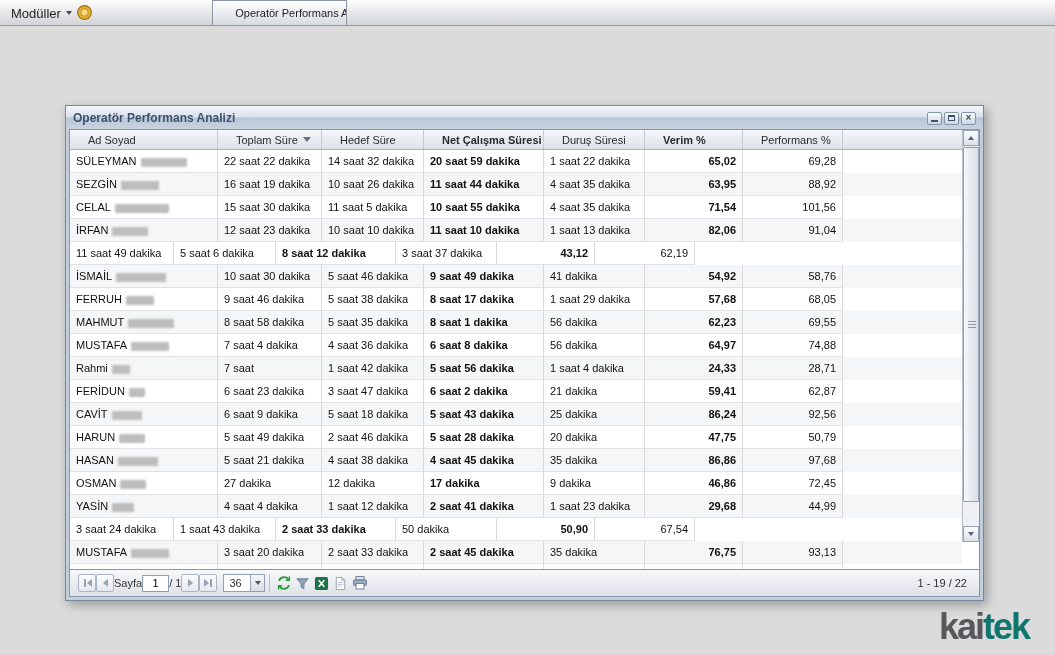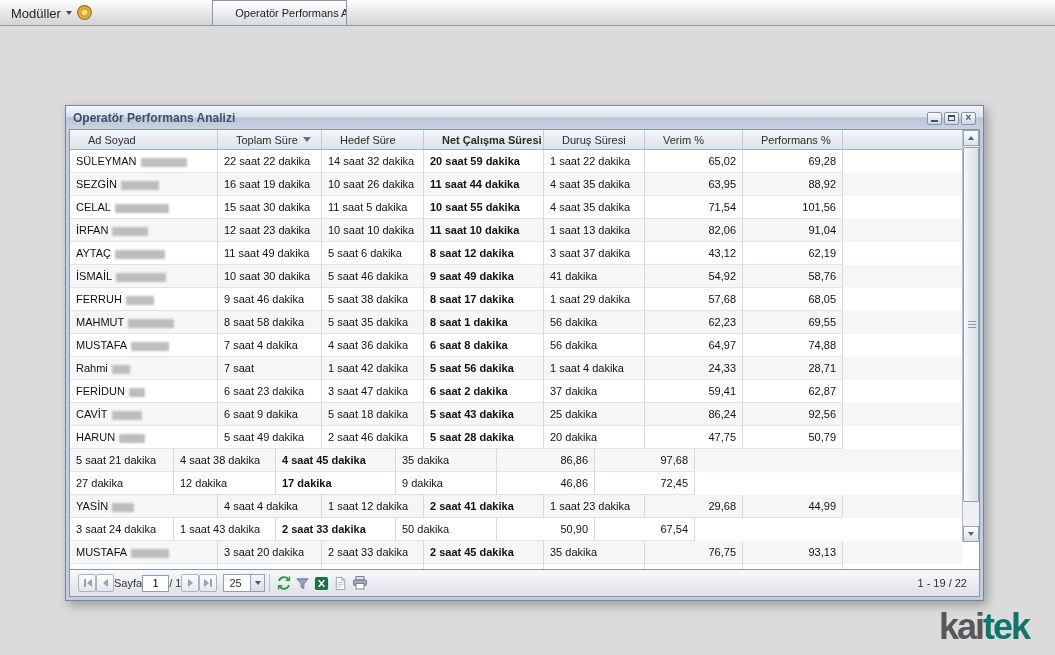--- a/index.html
+++ b/index.html
@@ -43,21 +43,21 @@
   .hcell{flex:0 0 auto;display:flex;align-items:center;padding:0 18px;font-size:11px;color:#2b2b2b;
     border-right:1px solid #c3cad4;white-space:nowrap;overflow:hidden;}
   .sort-arrow{margin-left:5px;width:0;height:0;border-left:4px solid transparent;border-right:4px solid transparent;border-top:5px solid #67727f;}
   .gridbody{position:absolute;top:20px;left:0;right:17px;bottom:0;overflow:hidden;background:#fff;}
   .grid-row{display:flex;height:23px;background:#fff;}
   .grid-row.alt{background:#f5f6f7;}
   .cell{flex:0 0 auto;height:23px;line-height:22px;padding:0 6px;font-size:11px;color:#111;
     border-right:1px solid #d9d9dc;border-bottom:1px solid #e2e2e5;white-space:nowrap;overflow:hidden;}
   .num{text-align:right;}
   .col-name{width:148px;} .col-toplam{width:104px;} .col-hedef{width:102px;}
-  .col-net{width:120px;font-weight:bold;} .col-durus{width:101px;} .col-verim{width:98px;} .col-perf{width:100px;}
+  .col-net{width:120px;font-weight:bold;} .col-durus{width:101px;} .col-verim{width:98px;font-weight:bold;} .col-perf{width:100px;}
   .col-fill{flex:1 1 auto;border-right:none;border-bottom:none;}
   .gridheader .col-fill{border-bottom:none;}
   .redacted{display:inline-block;height:9px;background:#bdbdbd;border-radius:1px;margin-left:4px;vertical-align:middle;filter:blur(1.2px);}
 
   
   .vscroll{position:absolute;top:0;right:0;bottom:27px;width:17px;background:#eef0f3;border-left:1px solid #b6bec9;}
   .sbtn{position:absolute;left:0;width:16px;height:16px;background:linear-gradient(#fcfdfe,#dbe1e8);
     border:1px solid #98a4b4;display:flex;align-items:center;justify-content:center;}
   .sbtn.up{top:0;} .sbtn.down{bottom:0;}
   .sarrow-up{width:0;height:0;border-left:3px solid transparent;border-right:3px solid transparent;border-bottom:4px solid #53627a;}
@@ -190,21 +190,20 @@
             <div class="cell col-name"><span>İRFAN</span><span class="redacted" style="width: 36px;"></span></div>
             <div class="cell col-toplam"><span>12 saat 23 dakika</span></div>
             <div class="cell col-hedef"><span>10 saat 10 dakika</span></div>
             <div class="cell col-net"><span>11 saat 10 dakika</span></div>
             <div class="cell col-durus"><span>1 saat 13 dakika</span></div>
             <div class="cell col-verim num"><span>82,06</span></div>
             <div class="cell col-perf num"><span>91,04</span></div>
             <div class="cell col-fill"></div>
           </div>
           <div class="grid-row">
-            <div class="cell col-name"><span>AYTAÇ</span><span class="redacted" style="width: 50px;"></span></div>
             <div class="cell col-toplam"><span>11 saat 49 dakika</span></div>
             <div class="cell col-hedef"><span>5 saat 6 dakika</span></div>
             <div class="cell col-net"><span>8 saat 12 dakika</span></div>
             <div class="cell col-durus"><span>3 saat 37 dakika</span></div>
             <div class="cell col-verim num"><span>43,12</span></div>
             <div class="cell col-perf num"><span>62,19</span></div>
             <div class="cell col-fill"></div>
           </div>
           <div class="grid-row alt">
             <div class="cell col-name"><span>İSMAİL</span><span class="redacted" style="width: 50px;"></span></div>
@@ -254,21 +253,21 @@
             <div class="cell col-durus"><span>1 saat 4 dakika</span></div>
             <div class="cell col-verim num"><span>24,33</span></div>
             <div class="cell col-perf num"><span>28,71</span></div>
             <div class="cell col-fill"></div>
           </div>
           <div class="grid-row">
             <div class="cell col-name"><span>FERİDUN</span><span class="redacted" style="width: 16px;"></span></div>
             <div class="cell col-toplam"><span>6 saat 23 dakika</span></div>
             <div class="cell col-hedef"><span>3 saat 47 dakika</span></div>
             <div class="cell col-net"><span>6 saat 2 dakika</span></div>
-            <div class="cell col-durus"><span>37 dakika</span></div>
+            <div class="cell col-durus"><span>21 dakika</span></div>
             <div class="cell col-verim num"><span>59,41</span></div>
             <div class="cell col-perf num"><span>62,87</span></div>
             <div class="cell col-fill"></div>
           </div>
           <div class="grid-row alt">
             <div class="cell col-name"><span>CAVİT</span><span class="redacted" style="width: 30px;"></span></div>
             <div class="cell col-toplam"><span>6 saat 9 dakika</span></div>
             <div class="cell col-hedef"><span>5 saat 18 dakika</span></div>
             <div class="cell col-net"><span>5 saat 43 dakika</span></div>
             <div class="cell col-durus"><span>25 dakika</span></div>
@@ -280,29 +279,31 @@
             <div class="cell col-name"><span>HARUN</span><span class="redacted" style="width: 26px;"></span></div>
             <div class="cell col-toplam"><span>5 saat 49 dakika</span></div>
             <div class="cell col-hedef"><span>2 saat 46 dakika</span></div>
             <div class="cell col-net"><span>5 saat 28 dakika</span></div>
             <div class="cell col-durus"><span>20 dakika</span></div>
             <div class="cell col-verim num"><span>47,75</span></div>
             <div class="cell col-perf num"><span>50,79</span></div>
             <div class="cell col-fill"></div>
           </div>
           <div class="grid-row alt">
+            <div class="cell col-name"><span>HASAN</span><span class="redacted" style="width: 40px;"></span></div>
             <div class="cell col-toplam"><span>5 saat 21 dakika</span></div>
             <div class="cell col-hedef"><span>4 saat 38 dakika</span></div>
             <div class="cell col-net"><span>4 saat 45 dakika</span></div>
             <div class="cell col-durus"><span>35 dakika</span></div>
             <div class="cell col-verim num"><span>86,86</span></div>
             <div class="cell col-perf num"><span>97,68</span></div>
             <div class="cell col-fill"></div>
           </div>
           <div class="grid-row">
+            <div class="cell col-name"><span>OSMAN</span><span class="redacted" style="width: 26px;"></span></div>
             <div class="cell col-toplam"><span>27 dakika</span></div>
             <div class="cell col-hedef"><span>12 dakika</span></div>
             <div class="cell col-net"><span>17 dakika</span></div>
             <div class="cell col-durus"><span>9 dakika</span></div>
             <div class="cell col-verim num"><span>46,86</span></div>
             <div class="cell col-perf num"><span>72,45</span></div>
             <div class="cell col-fill"></div>
           </div>
           <div class="grid-row alt">
             <div class="cell col-name"><span>YASİN</span><span class="redacted" style="width: 22px;"></span></div>
@@ -375,21 +376,21 @@
       <span class="plabel">/ 1</span>
       <span class="nav">
           <i class="tri-r"></i>
         </span>
       <span class="nav">
           <i class="tri-r"></i>
           <i class="vbar"></i>
         </span>
 
       <span class="combo">
-        <span>25</span>
+        <span>36</span>
         <span class="combo-btn">
             <i class="caret-sm"></i>
           </span>
       </span>
 
       <span class="sep"></span>
 
       <span class="toolico">
         <svg viewBox="0 0 16 16" width="16" height="16">
           <path d="M3 6a5.2 5.2 0 0 1 9.6-1" fill="none" stroke="#2e9e3a" stroke-width="1.8"></path>

